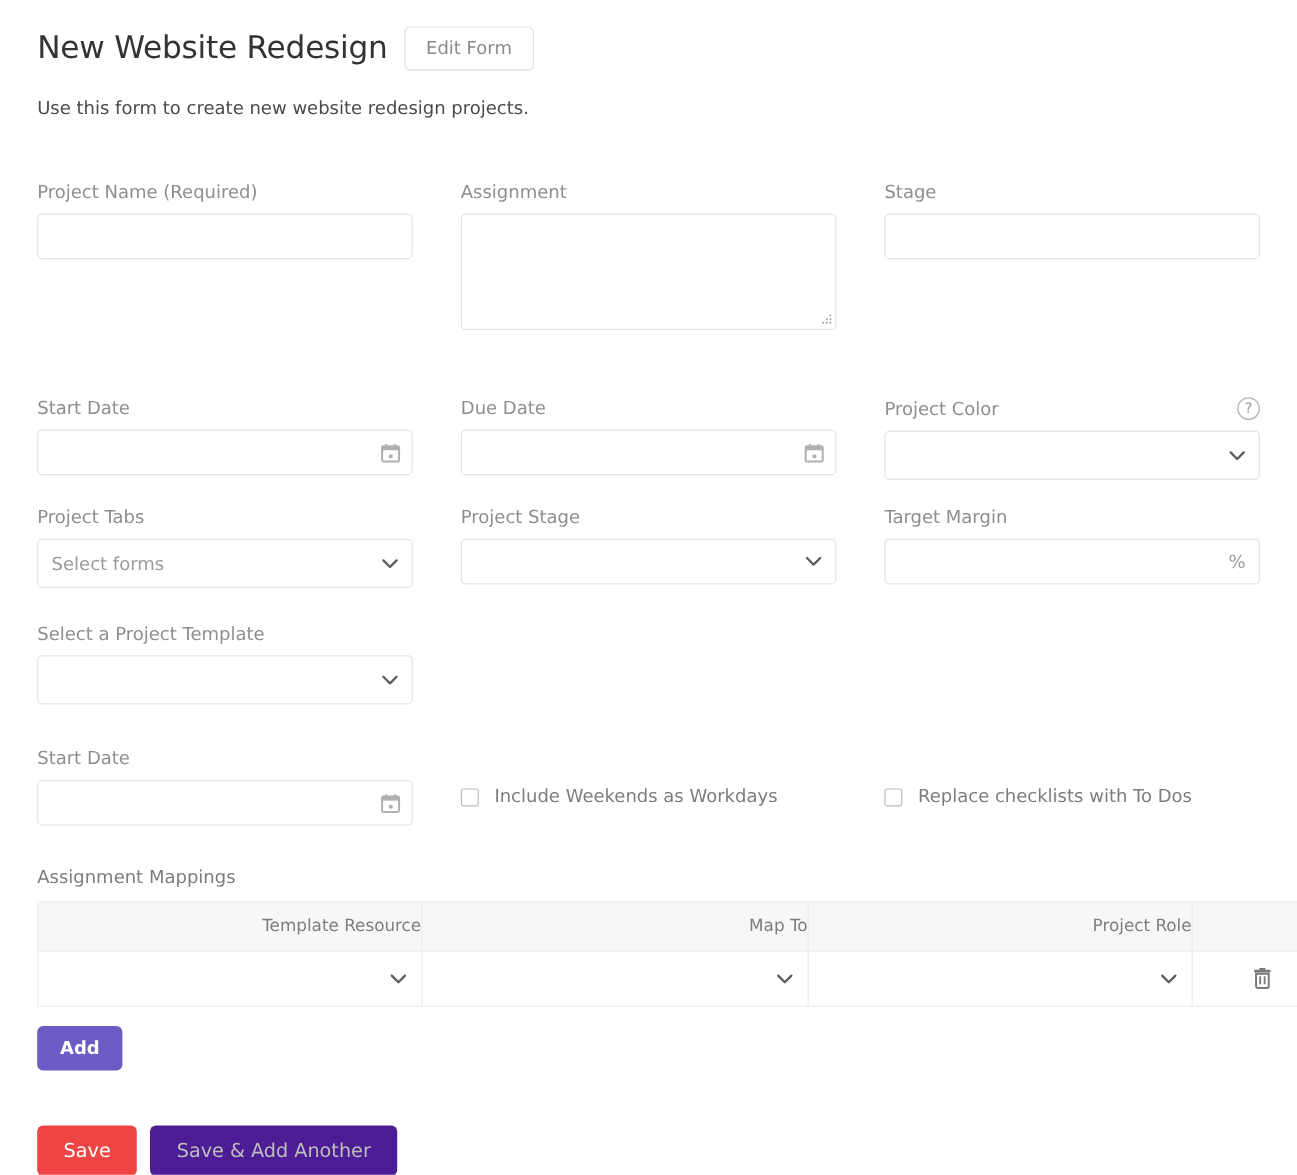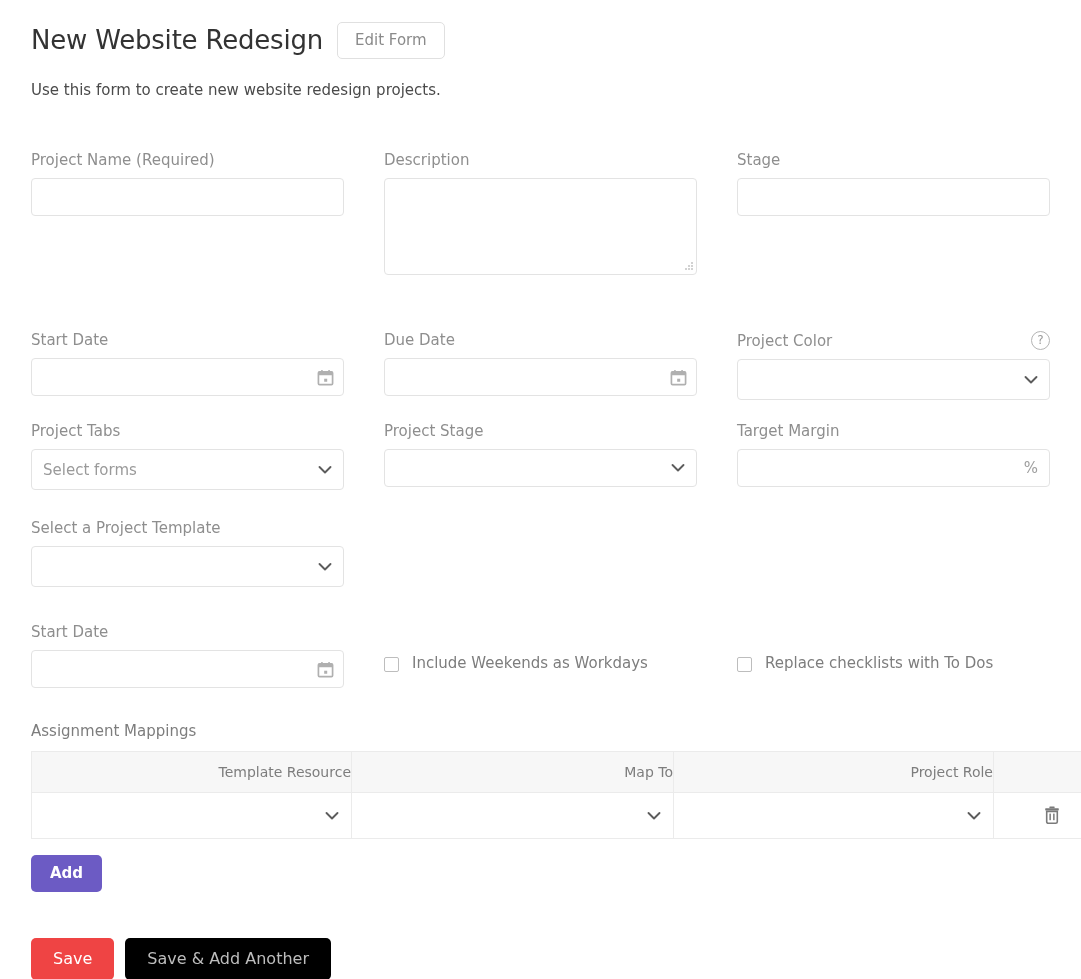--- a/index.html
+++ b/index.html
@@ -183,21 +183,21 @@
     margin-top: 46px;
     display: flex; align-items: center; gap: 11px;
   }
   .save-btn {
     background: #ef4444; color: #ffffff;
     border: none; border-radius: 5px;
     font-family: inherit; font-size: 16px;
     padding: 13px 22px; cursor: pointer; line-height: 1;
   }
   .save-add-btn {
-    background: #000000; color: #bdbdbd;
+    background: #4c1d95; color: #bdbdbd;
     border: none; border-radius: 5px;
     font-family: inherit; font-size: 16px;
     padding: 13px 22px; cursor: pointer; line-height: 1;
   }
 </style>
 </head>
 <body>
 
 <div class="page">
 
@@ -208,21 +208,21 @@
   <p class="subtitle">Use this form to create new website redesign projects.</p>
 
   <div class="form-grid">
 
     <div class="field col1">
       <label class="field-label">Project Name (Required)</label>
       <input class="inp" type="text" value="" style="">
     </div>
 
     <div class="field col2">
-      <label class="field-label">Description</label>
+      <label class="field-label">Assignment</label>
       <div class="textarea-wrap">
         <textarea class="ta" style=""></textarea>
         <svg class="resize-grip" viewBox="0 0 11 11">
           <g fill="#9a9a9a">
             <circle cx="9" cy="2" r="0.8"></circle>
               <circle cx="9" cy="5" r="0.8"></circle>
               <circle cx="9" cy="8" r="0.8"></circle>
             <circle cx="6" cy="5" r="0.8"></circle>
               <circle cx="6" cy="8" r="0.8"></circle>
             <circle cx="3" cy="8" r="0.8"></circle>

